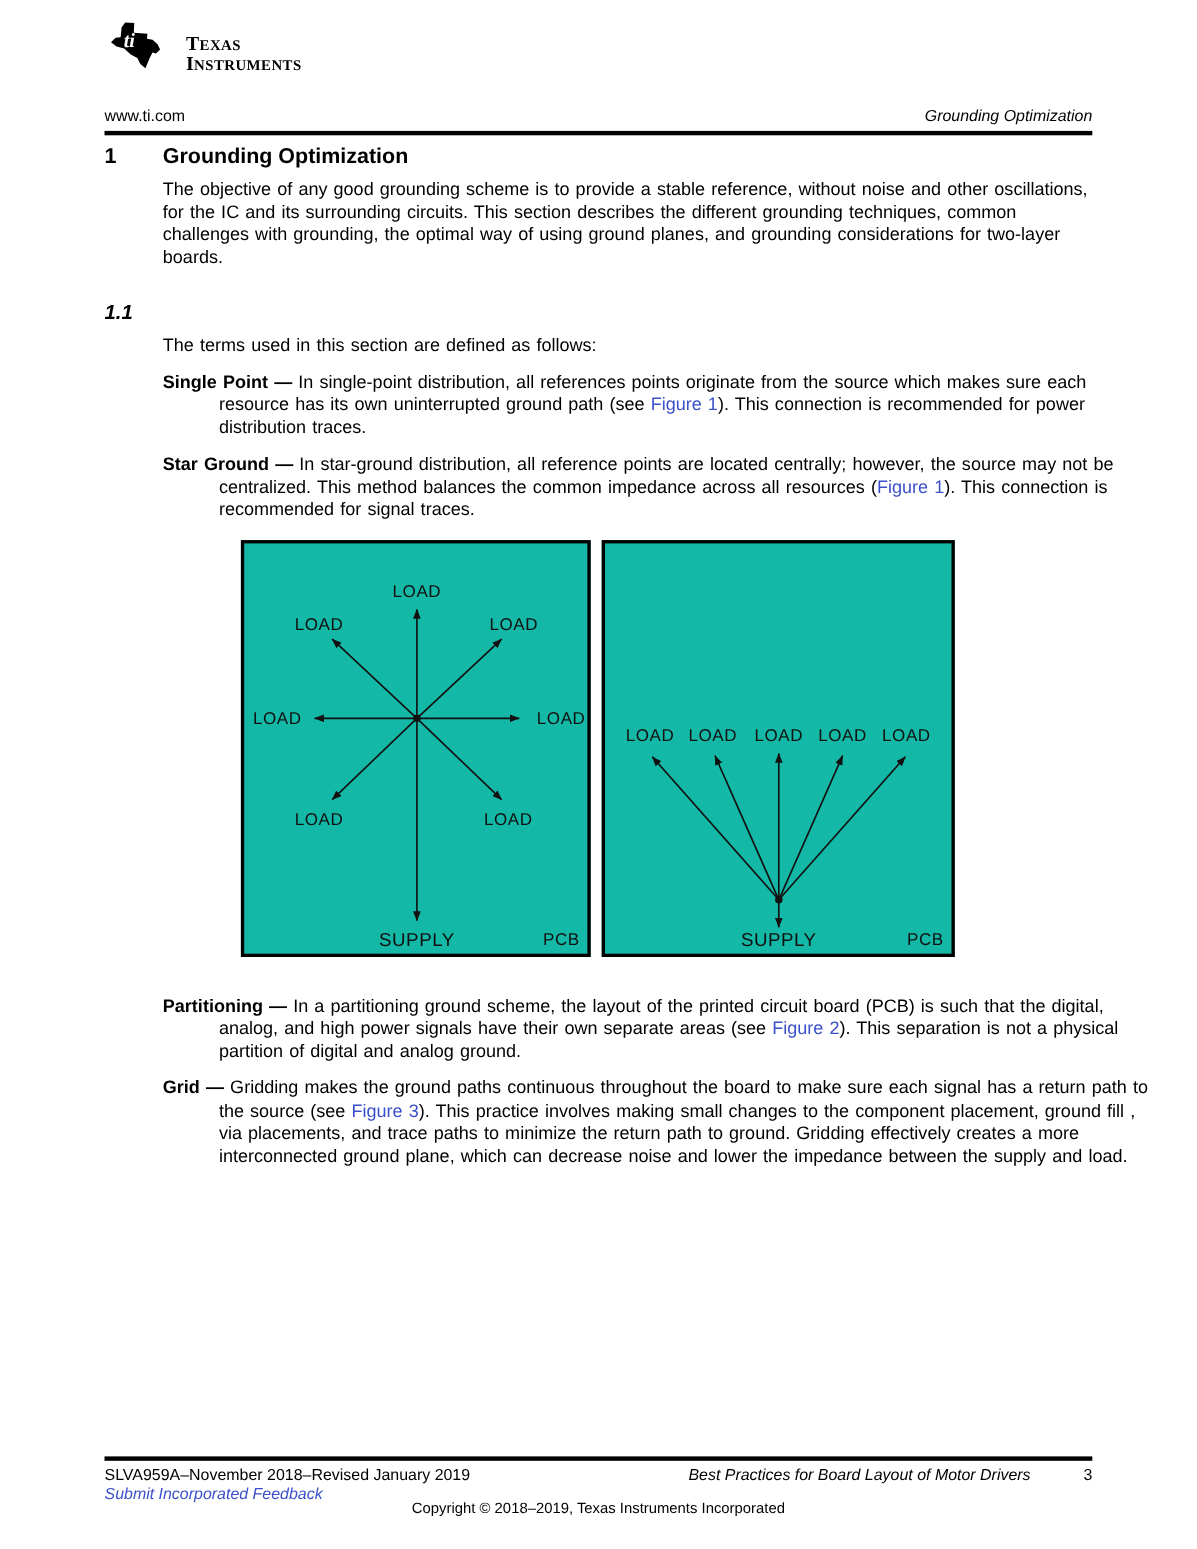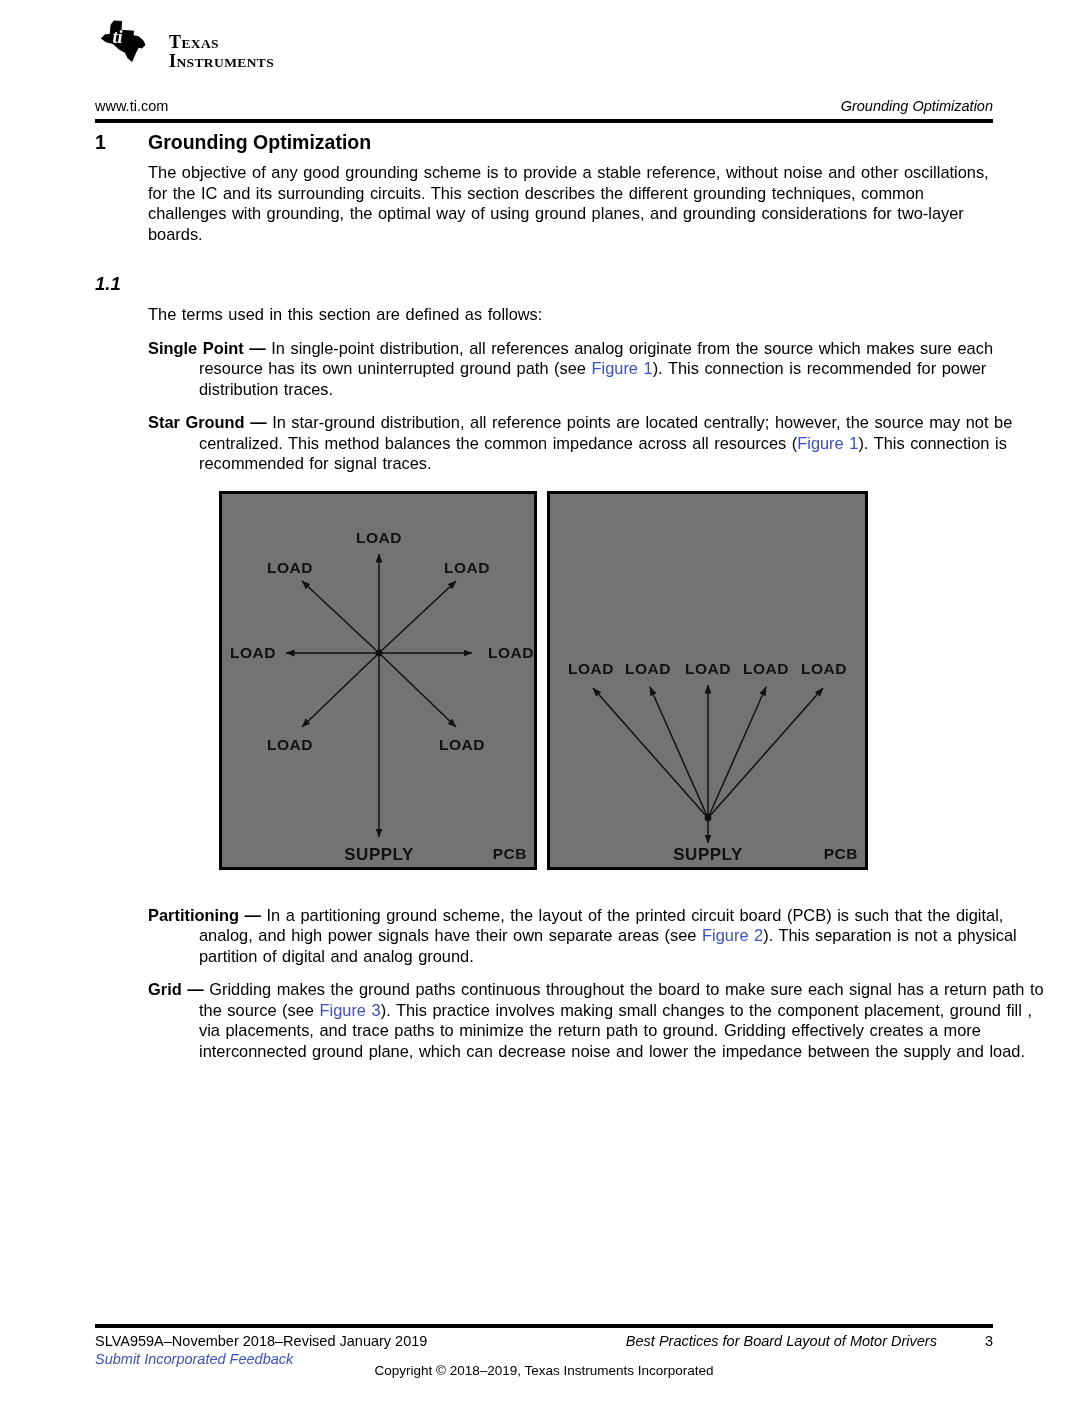--- a/index.html
+++ b/index.html
@@ -1,21 +1,21 @@
 <!DOCTYPE html>
 <html style="--link: #3b50c8;"><head>
 <meta charset="utf-8">
 <style>
   html,body{margin:0;padding:0;}
   body{
     width:1088px;height:1408px;position:relative;background:#ffffff;color:#000;
     font-family:"Liberation Sans", sans-serif;overflow:hidden;
   }
   
-  .logo{position:absolute;top:18px;left:100px;display:flex;align-items:flex-end;gap:7px;}
+  .logo{position:absolute;top:18px;left:100px;display:flex;align-items:center;gap:7px;}
   .logo-mark{width:46px;height:52px;}
   .brand{font-family:"Liberation Serif", serif;font-weight:bold;line-height:1.02;padding-top:9px;margin-left:16px;}
   .brand-line{font-size:13.5px;letter-spacing:.4px;}
   .brand-line::first-letter{font-size:18px;}
   
   .header-row{position:absolute;top:98px;left:95px;width:898px;display:flex;justify-content:space-between;font-size:14.5px;}
   .header-right{font-style:italic;}
   .rule-top{position:absolute;top:119px;left:95px;width:898px;height:4px;background:#000;}
   
   .content{position:absolute;top:131px;left:95px;width:898px;}
@@ -23,21 +23,21 @@
   .h1num{width:53px;flex:0 0 53px;}
   .body-p{margin:9px 0 0 53px;width:846px;font-size:16.4px;line-height:20.5px;word-spacing:1px;}
   .h2row{display:flex;font-weight:bold;font-style:italic;font-size:18.5px;line-height:22px;margin-top:29px;}
   .h2num{width:53px;flex:0 0 53px;}
   .term-p{margin:13px 0 0 53px;width:846px;font-size:16.4px;line-height:20.5px;word-spacing:1px;
           padding-left:51px;text-indent:-51px;}
   .term-p b{font-weight:bold;}
   a.fig-link{color:var(--link);text-decoration:none;cursor:pointer;}
   
   .figure-wrap{margin:17px 0 0 124px;display:flex;gap:10px;}
-  .panel{box-sizing:border-box;background:#737373;border:3px solid #000;font-weight:bold;}
+  .panel{box-sizing:border-box;background:#14b8a6;border:3px solid #000;}
   .panel svg{display:block;}
   .caption{margin-top:15px;width:898px;text-align:center;font-weight:bold;font-size:16.4px;}
   .after-fig{margin-top:35px;}
   
   .rule-bottom{position:absolute;top:1324px;left:95px;width:898px;height:4px;background:#000;}
   .footer-line1{position:absolute;top:1333px;left:95px;width:898px;display:flex;justify-content:space-between;font-size:14.5px;}
   .footer-right{display:flex;align-items:baseline;}
   .footer-title{font-style:italic;}
   .footer-page{margin-left:48px;}
   .footer-feedback{position:absolute;top:1351px;left:95px;font-size:14.5px;font-style:italic;color:var(--link);text-decoration:none;cursor:pointer;}
@@ -74,21 +74,21 @@
   </div>
 
   <p class="body-p">The objective of any good grounding scheme is to provide a stable reference, without noise and other oscillations, for the IC and its surrounding circuits. This section describes the different grounding techniques, common challenges with grounding, the optimal way of using ground planes, and grounding considerations for two-layer boards.</p>
 
   <div class="h2row">
     <span class="h2num">1.1</span>
   </div>
 
   <p class="body-p">The terms used in this section are defined as follows:</p>
 
-  <p class="term-p"><b>Single Point —</b> <span>In single-point distribution, all references analog originate from the source which makes sure each resource has its own uninterrupted ground path (see </span><a class="fig-link">Figure 1</a><span>). This connection is recommended for power distribution traces.</span></p>
+  <p class="term-p"><b>Single Point —</b> <span>In single-point distribution, all references points originate from the source which makes sure each resource has its own uninterrupted ground path (see </span><a class="fig-link">Figure 1</a><span>). This connection is recommended for power distribution traces.</span></p>
 
   <p class="term-p"><b>Star Ground —</b> <span>In star-ground distribution, all reference points are located centrally; however, the source may not be centralized. This method balances the common impedance across all resources (</span><a class="fig-link">Figure 1</a><span>). This connection is recommended for signal traces.</span></p>
 
   <div class="figure-wrap">
 
     <div class="panel" style="width:318px;height:379px;">
       <svg width="312" height="373" viewBox="0 0 312 373">
         <defs>
           <marker id="ah1" markerWidth="10" markerHeight="8" refX="8.5" refY="3.5" orient="auto" markerUnits="userSpaceOnUse">
             <path d="M0,0 L9,3.5 L0,7 Z" fill="#111"></path>

